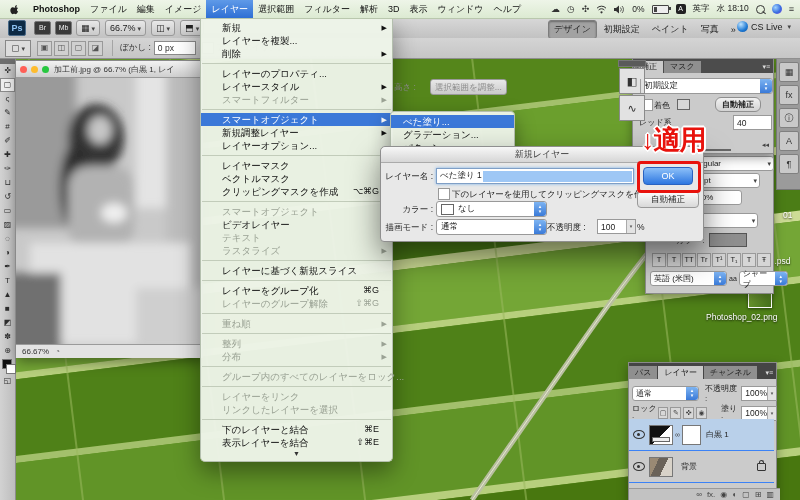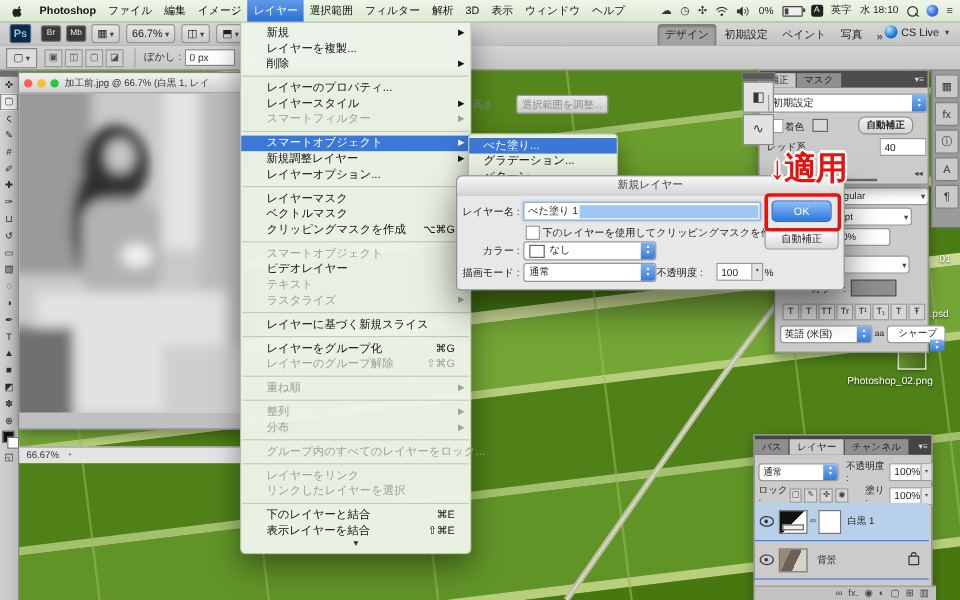--- a/index.html
+++ b/index.html
@@ -47,21 +47,21 @@
   .swatch2{position:relative;width:15px;height:16px;}
   .swatch2 .fg{position:absolute;left:2px;top:1px;width:8px;height:8px;background:#111;border:1px solid #777;}
   .swatch2 .bg{position:absolute;left:6px;top:6px;width:8px;height:8px;background:#fff;border:1px solid #777;}
   
   #docwin{left:15px;top:60px;width:186px;height:296px;background:#bfbfbf;border:1px solid #8a8a8a;box-shadow:2px 4px 12px rgba(0,0,0,.4);z-index:6;}
   .dw-title{height:16px;background:linear-gradient(#f2f2f2,#cfcfcf);border-bottom:1px solid #9a9a9a;display:flex;align-items:center;font-size:8px;color:#333;white-space:nowrap;overflow:hidden;}
   .tl{width:7px;height:7px;border-radius:50%;margin-left:4px;flex:0 0 auto;}
   .tl.r{background:#ff5f57;}.tl.y{background:#febc2e;}.tl.g{background:#28c840;}
   .dw-title span.t{margin-left:5px;}
   .dw-photo{position:relative;width:186px;height:266px;overflow:hidden;background:#cfcfcf;}
-  .dw-status{height:13px;background:#e3e3e3;border-top:1px solid #9a9a9a;font-size:8px;color:#333;line-height:13px;padding-left:6px;display:flex;gap:6px;margin-top:28px;}
+  .dw-status{height:13px;background:#e3e3e3;border-top:1px solid #9a9a9a;font-size:8px;color:#333;line-height:13px;padding-left:6px;display:flex;gap:6px;}
   
   #layer-menu{left:200px;top:18px;width:191px;background:rgba(237,244,232,.97);border:1px solid #b4bfae;border-top:none;border-radius:0 0 5px 5px;box-shadow:0 10px 24px rgba(0,0,0,.4);z-index:30;padding-top:3px;}
   .menu-item{height:13px;line-height:13px;position:relative;padding-left:21px;font-size:9.5px;color:#111;white-space:nowrap;}
   .menu-item.hl{background:#3b78d8;color:#fff;}
   .menu-item.disabled{color:#9aa294;}
   .ml-key{position:absolute;right:13px;top:0;font-size:9px;}
   .ml-arr{position:absolute;right:5px;top:0;font-size:7px;}
   .menu-sep{height:7px;position:relative;}
   .menu-sep::after{content:"";position:absolute;left:1px;right:1px;top:3px;height:1px;background:#c2ccba;}
   .menu-scroll{height:12px;text-align:center;font-size:7px;color:#333;line-height:10px;}
@@ -486,21 +486,21 @@
       </div>
     <div class="cp-row" style="left:4px;top:118px;">
       <div class="cp-dd" style="width:72px;">
           <span>英語 (米国)</span>
           <span class="stepper" style="height:13px;">
             <span>▴</span>
             <span>▾</span>
           </span>
         </div>
       <span style="margin:0 2px;font-size:7px;">aa</span>
-      <div class="cp-dd" style="width:44px;flex-direction:column;">
+      <div class="cp-dd" style="width:44px;">
           <span>シャープ</span>
           <span class="stepper" style="height:13px;">
             <span>▴</span>
             <span>▾</span>
           </span>
         </div>
     </div>
   </div>
 
   <div id="right-strip" class="abs">

